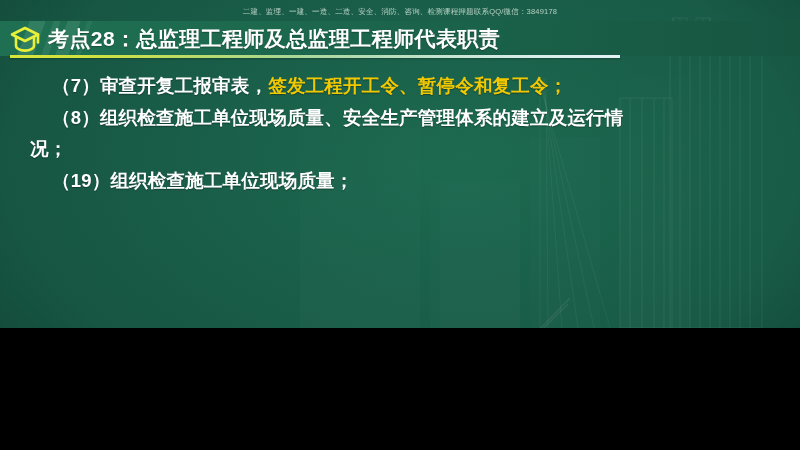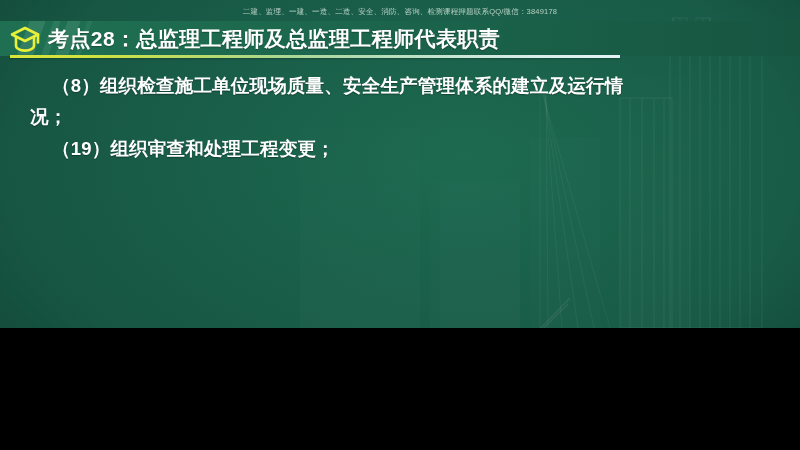--- a/index.html
+++ b/index.html
@@ -266,21 +266,24 @@
         <line x1="29" y1="10.5" x2="29" y2="18.5"></line>
       </g>
     </svg>
   </div>
 
   <div class="header-title">考点28：总监理工程师及总监理工程师代表职责</div>
   <div class="title-rule"></div>
 
   <div class="content">
     <p class="para">
+      <span>（7）</span><span>审查开复工报审表，</span><span class="hl">签发工程开工令、暂停令和复工令；</span>
+    </p>
+    <p class="para">
       <span>（8）</span><span>组织检查施工单位现场质量、安全生产管理体系的建立及运行情况；</span>
     </p>
     <p class="para">
-      <span>（19）</span><span>组织审查和处理工程变更；</span>
+      <span>（19）</span><span>组织检查施工单位现场质量；</span>
     </p>
   </div>
 
 
 </div>
 
 </body></html>

